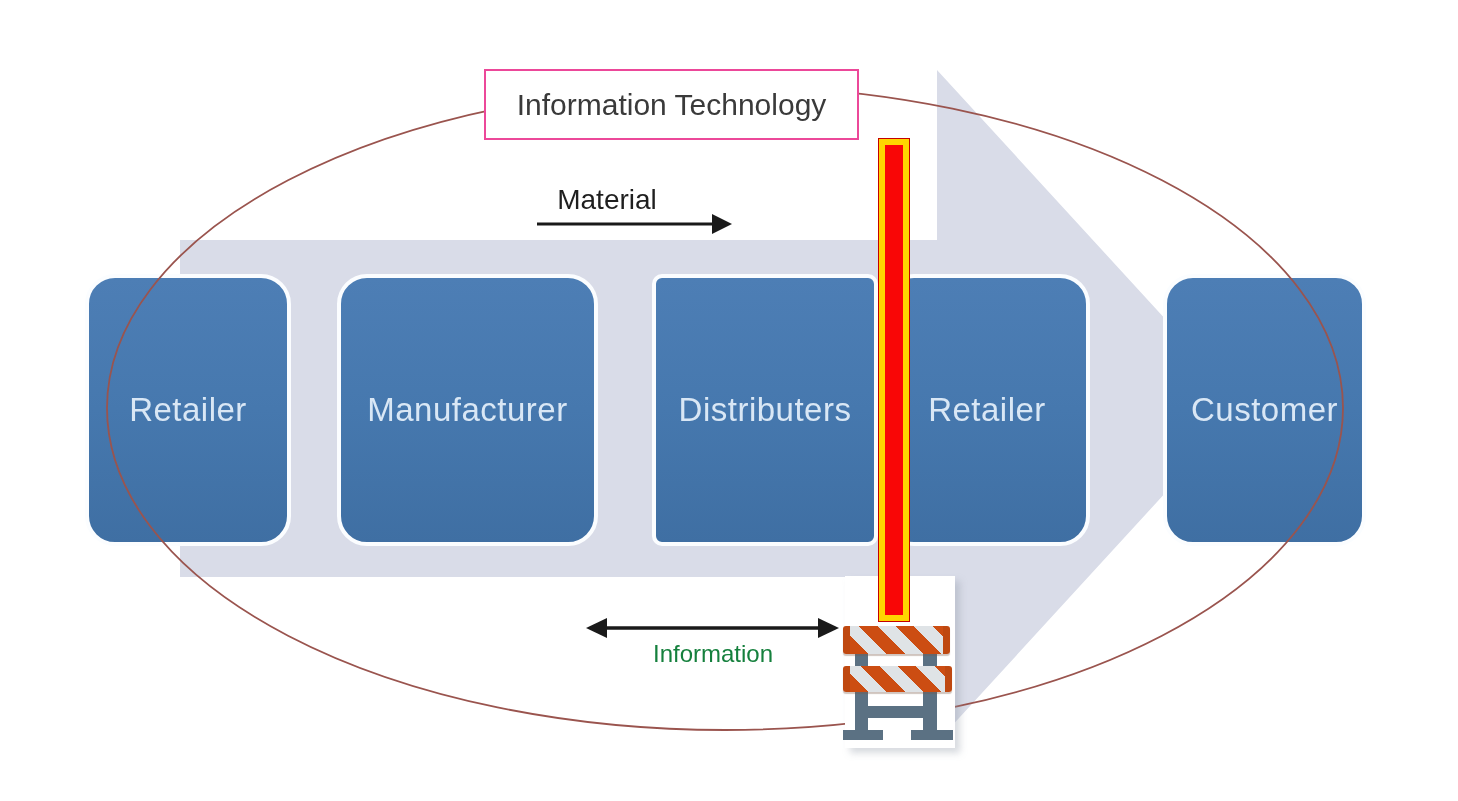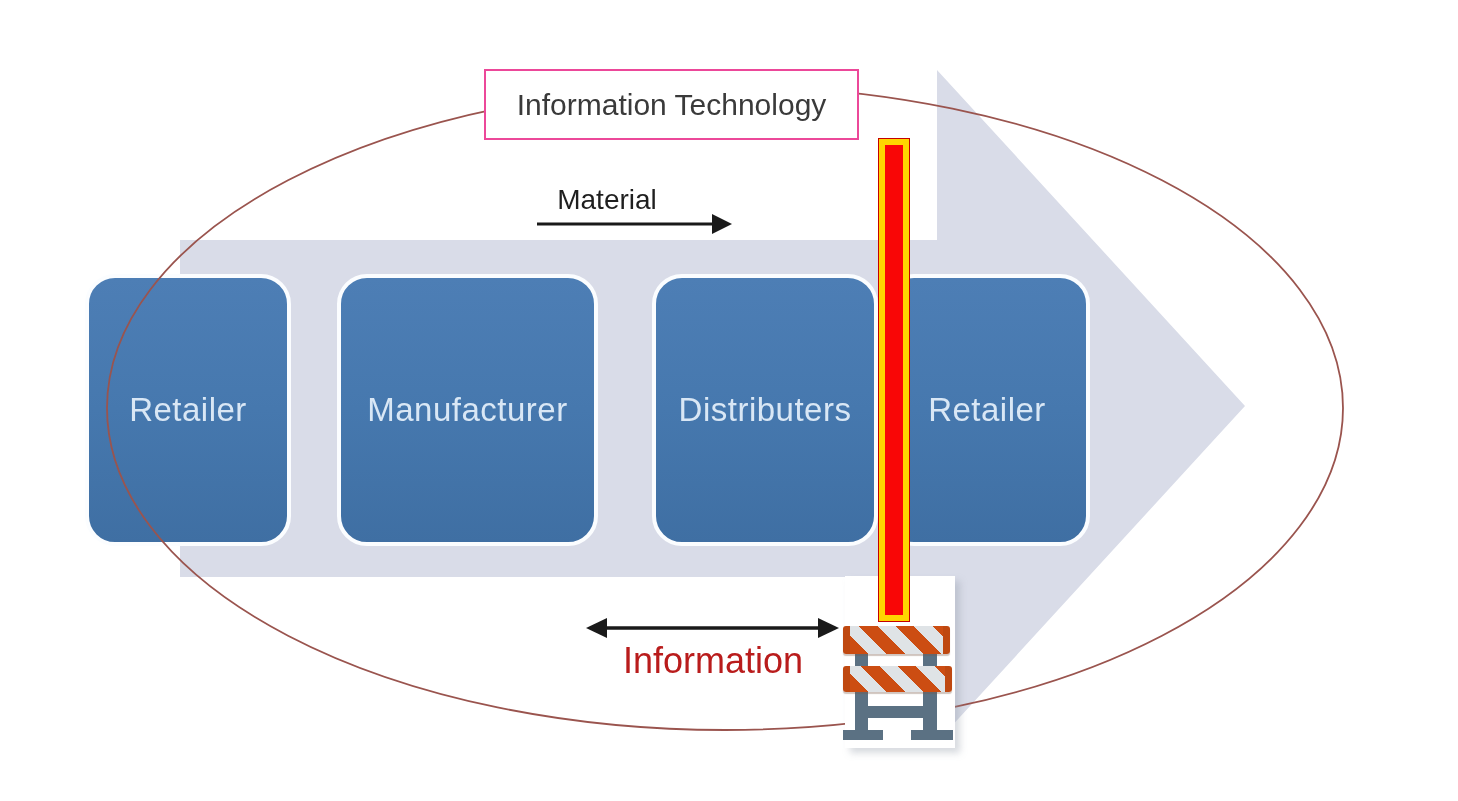--- a/index.html
+++ b/index.html
@@ -13,40 +13,40 @@
   
   .chain-box{
     position:absolute;top:274px;height:272px;box-sizing:border-box;
     border:4px solid #fbfdff;border-radius:30px;
     background:linear-gradient(180deg,#4d7eb5 0%,#4678ae 50%,#3f6fa3 100%);
     display:flex;align-items:center;justify-content:center;
     color:#d9e7f5;font-size:33px;letter-spacing:0.5px;z-index:2;
   }
   .box-suppliers{left:85px;width:206px;}
   .box-manufacturer{left:337px;width:261px;}
-  .box-distributers{left:652px;width:226px;}
+  .box-distributers{left:652px;width:226px;border-radius:10px;}
   .box-retailer{left:884px;width:206px;}
   .box-customer{left:1163px;width:203px;}
 
   
   .it-box{
     position:absolute;left:484px;top:69px;width:375px;height:71px;box-sizing:border-box;
     background:#ffffff;border:2px solid #ec4899;
     display:flex;align-items:center;justify-content:center;
     color:#3a3a3a;font-size:30px;z-index:4;
   }
 
   
   .material-label{
     position:absolute;left:510px;top:184px;width:194px;text-align:center;
     color:#1f1f1f;font-size:28px;z-index:4;
   }
   .information-label{
     position:absolute;left:613px;top:640px;width:200px;text-align:center;
-    color:#b91c1c;font-size:36px;z-index:4;
+    color:#15803d;font-size:24px;z-index:4;
   }
   .flow-svg{z-index:4;}
 
   
   .block-bar{
     position:absolute;left:879px;top:139px;width:18px;height:470px;
     background:#f90606;border:6px solid #ffd500;outline:1px solid #c40000;
     z-index:6;
   }
 
@@ -89,20 +89,23 @@
   </div>
   <div class="chain-box box-manufacturer">
     <span>Manufacturer</span>
   </div>
   <div class="chain-box box-distributers">
     <span>Distributers</span>
   </div>
   <div class="chain-box box-retailer">
     <span>Retailer</span>
   </div>
+  <div class="chain-box box-customer">
+    <span>Customer</span>
+  </div>
 
   <svg class="layer" style="z-index:3" viewBox="0 0 1458 801">
     <ellipse cx="725" cy="408" rx="618" ry="322" fill="none" stroke="#9a544e" stroke-width="1.8"></ellipse>
   </svg>
 
   <div class="it-box">
     <span>Information Technology</span>
   </div>
 
   <div class="material-label">Material</div>

